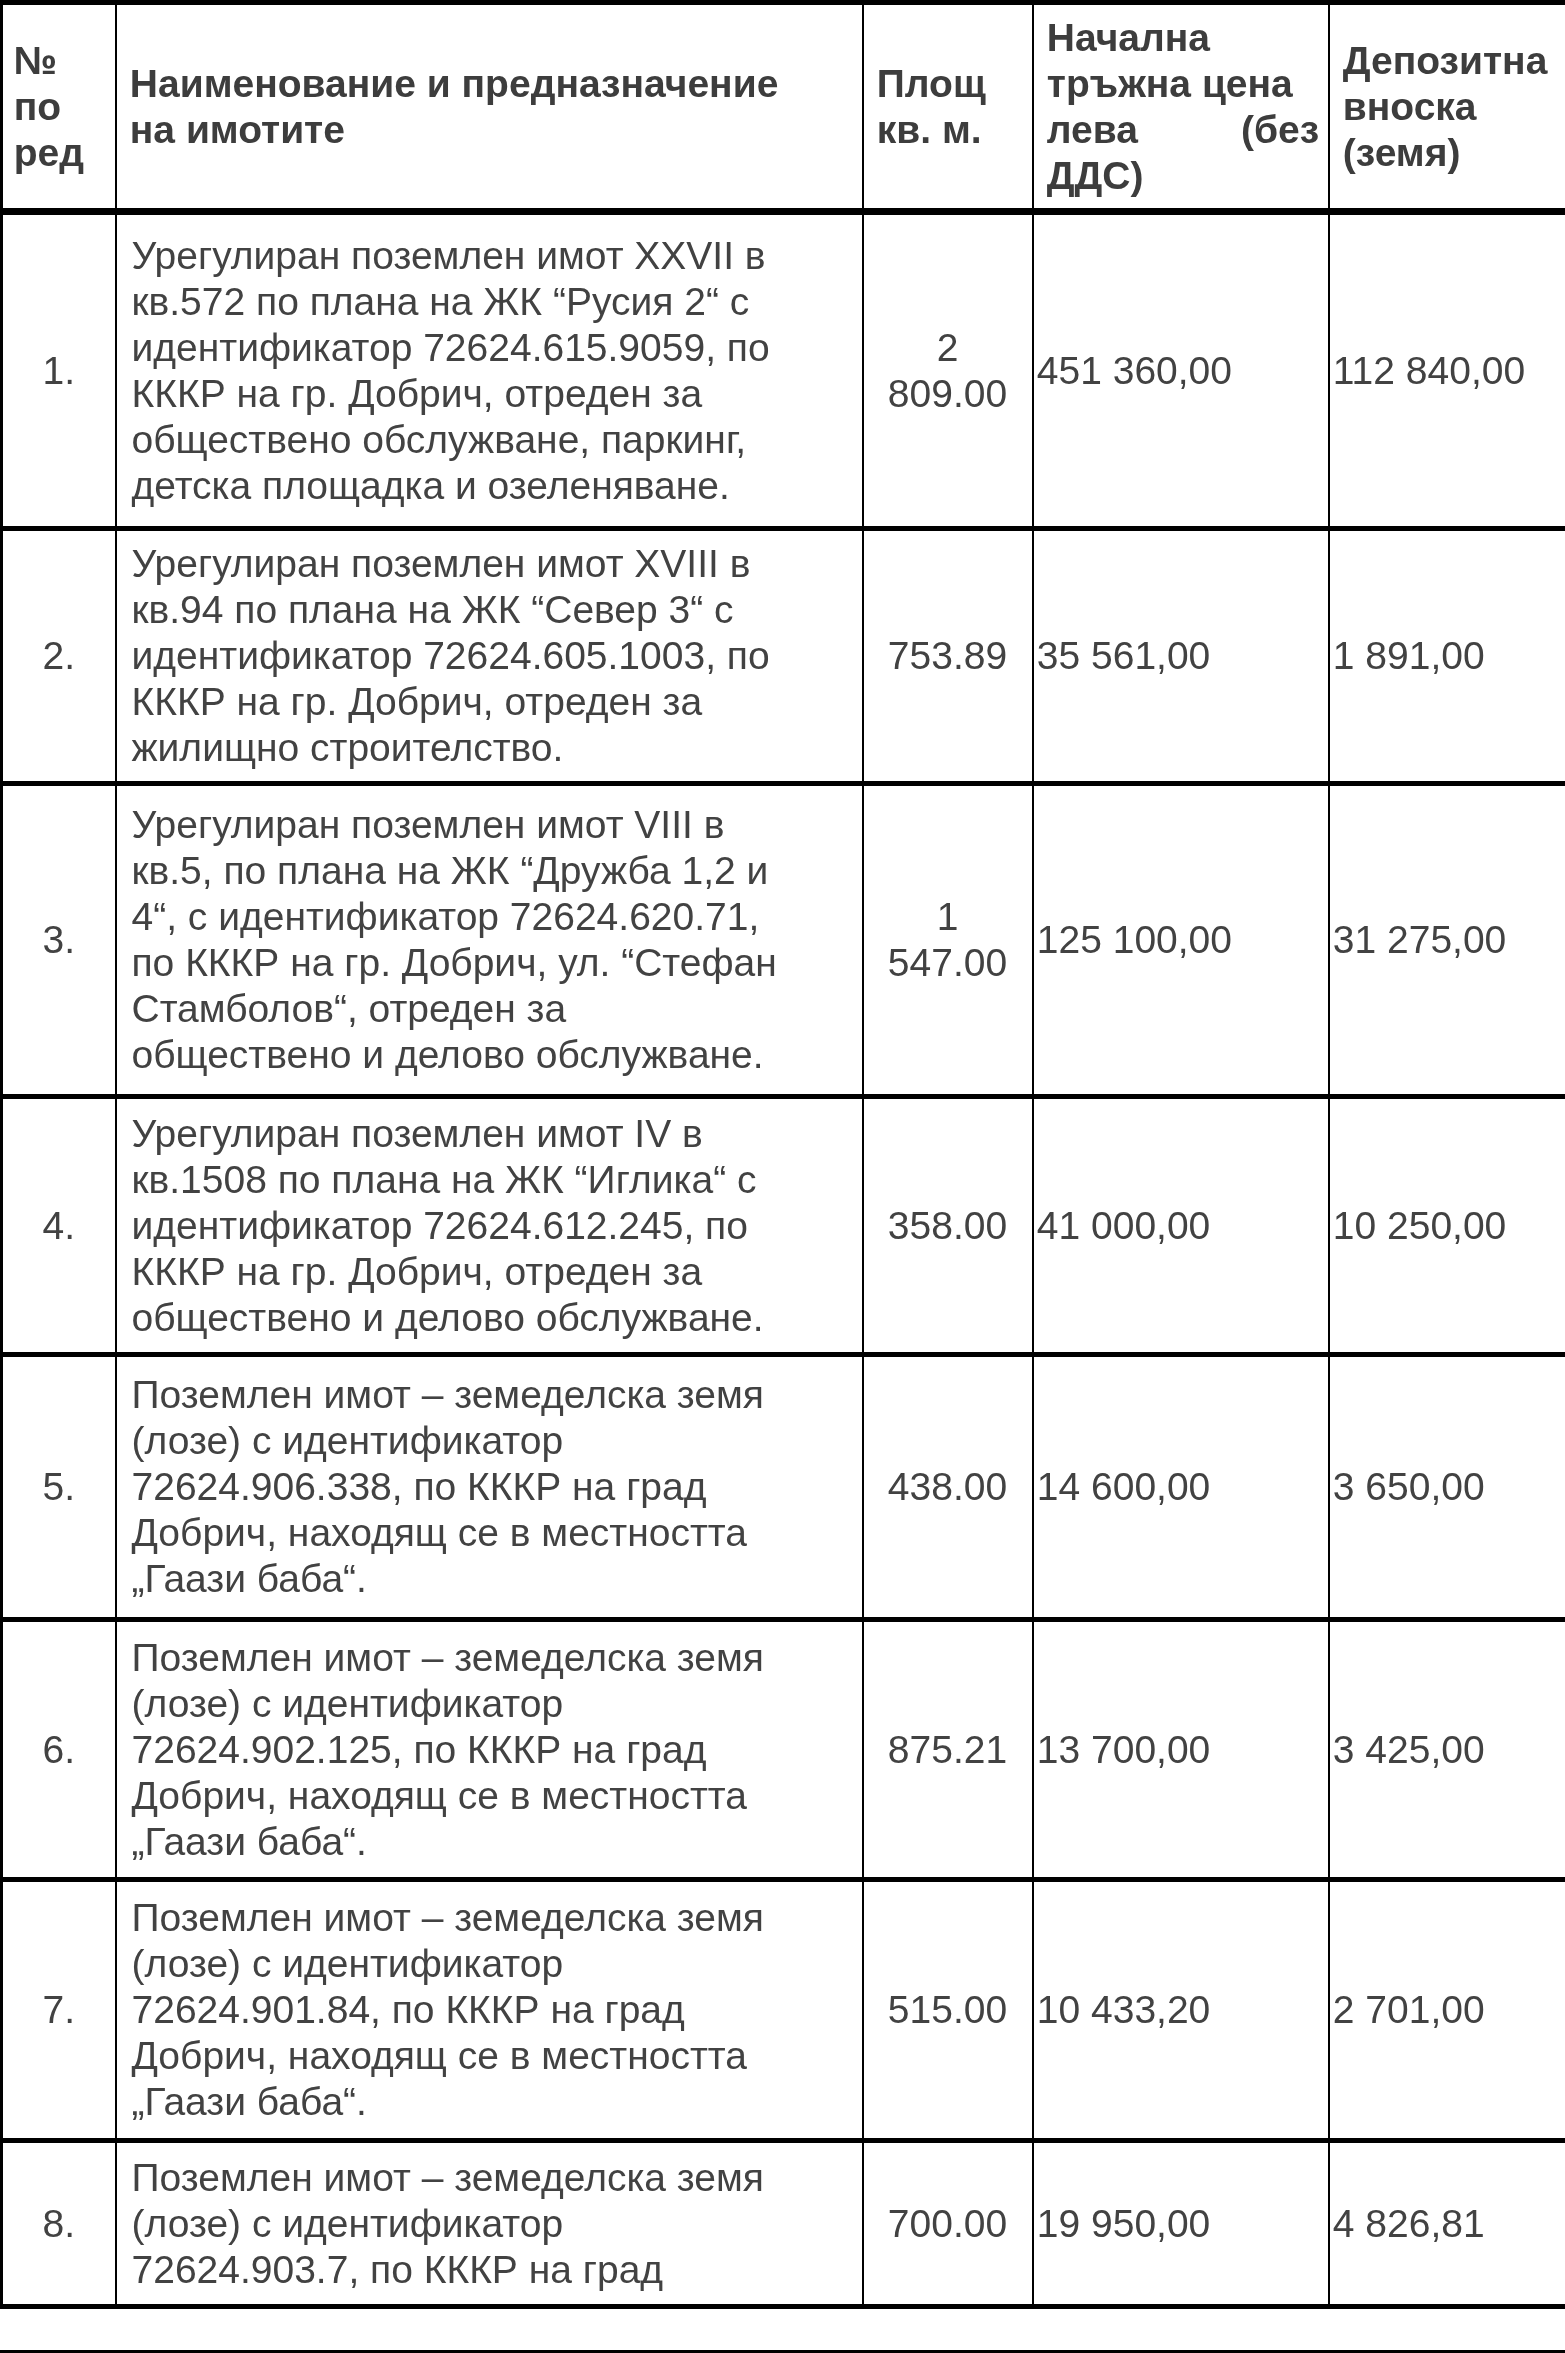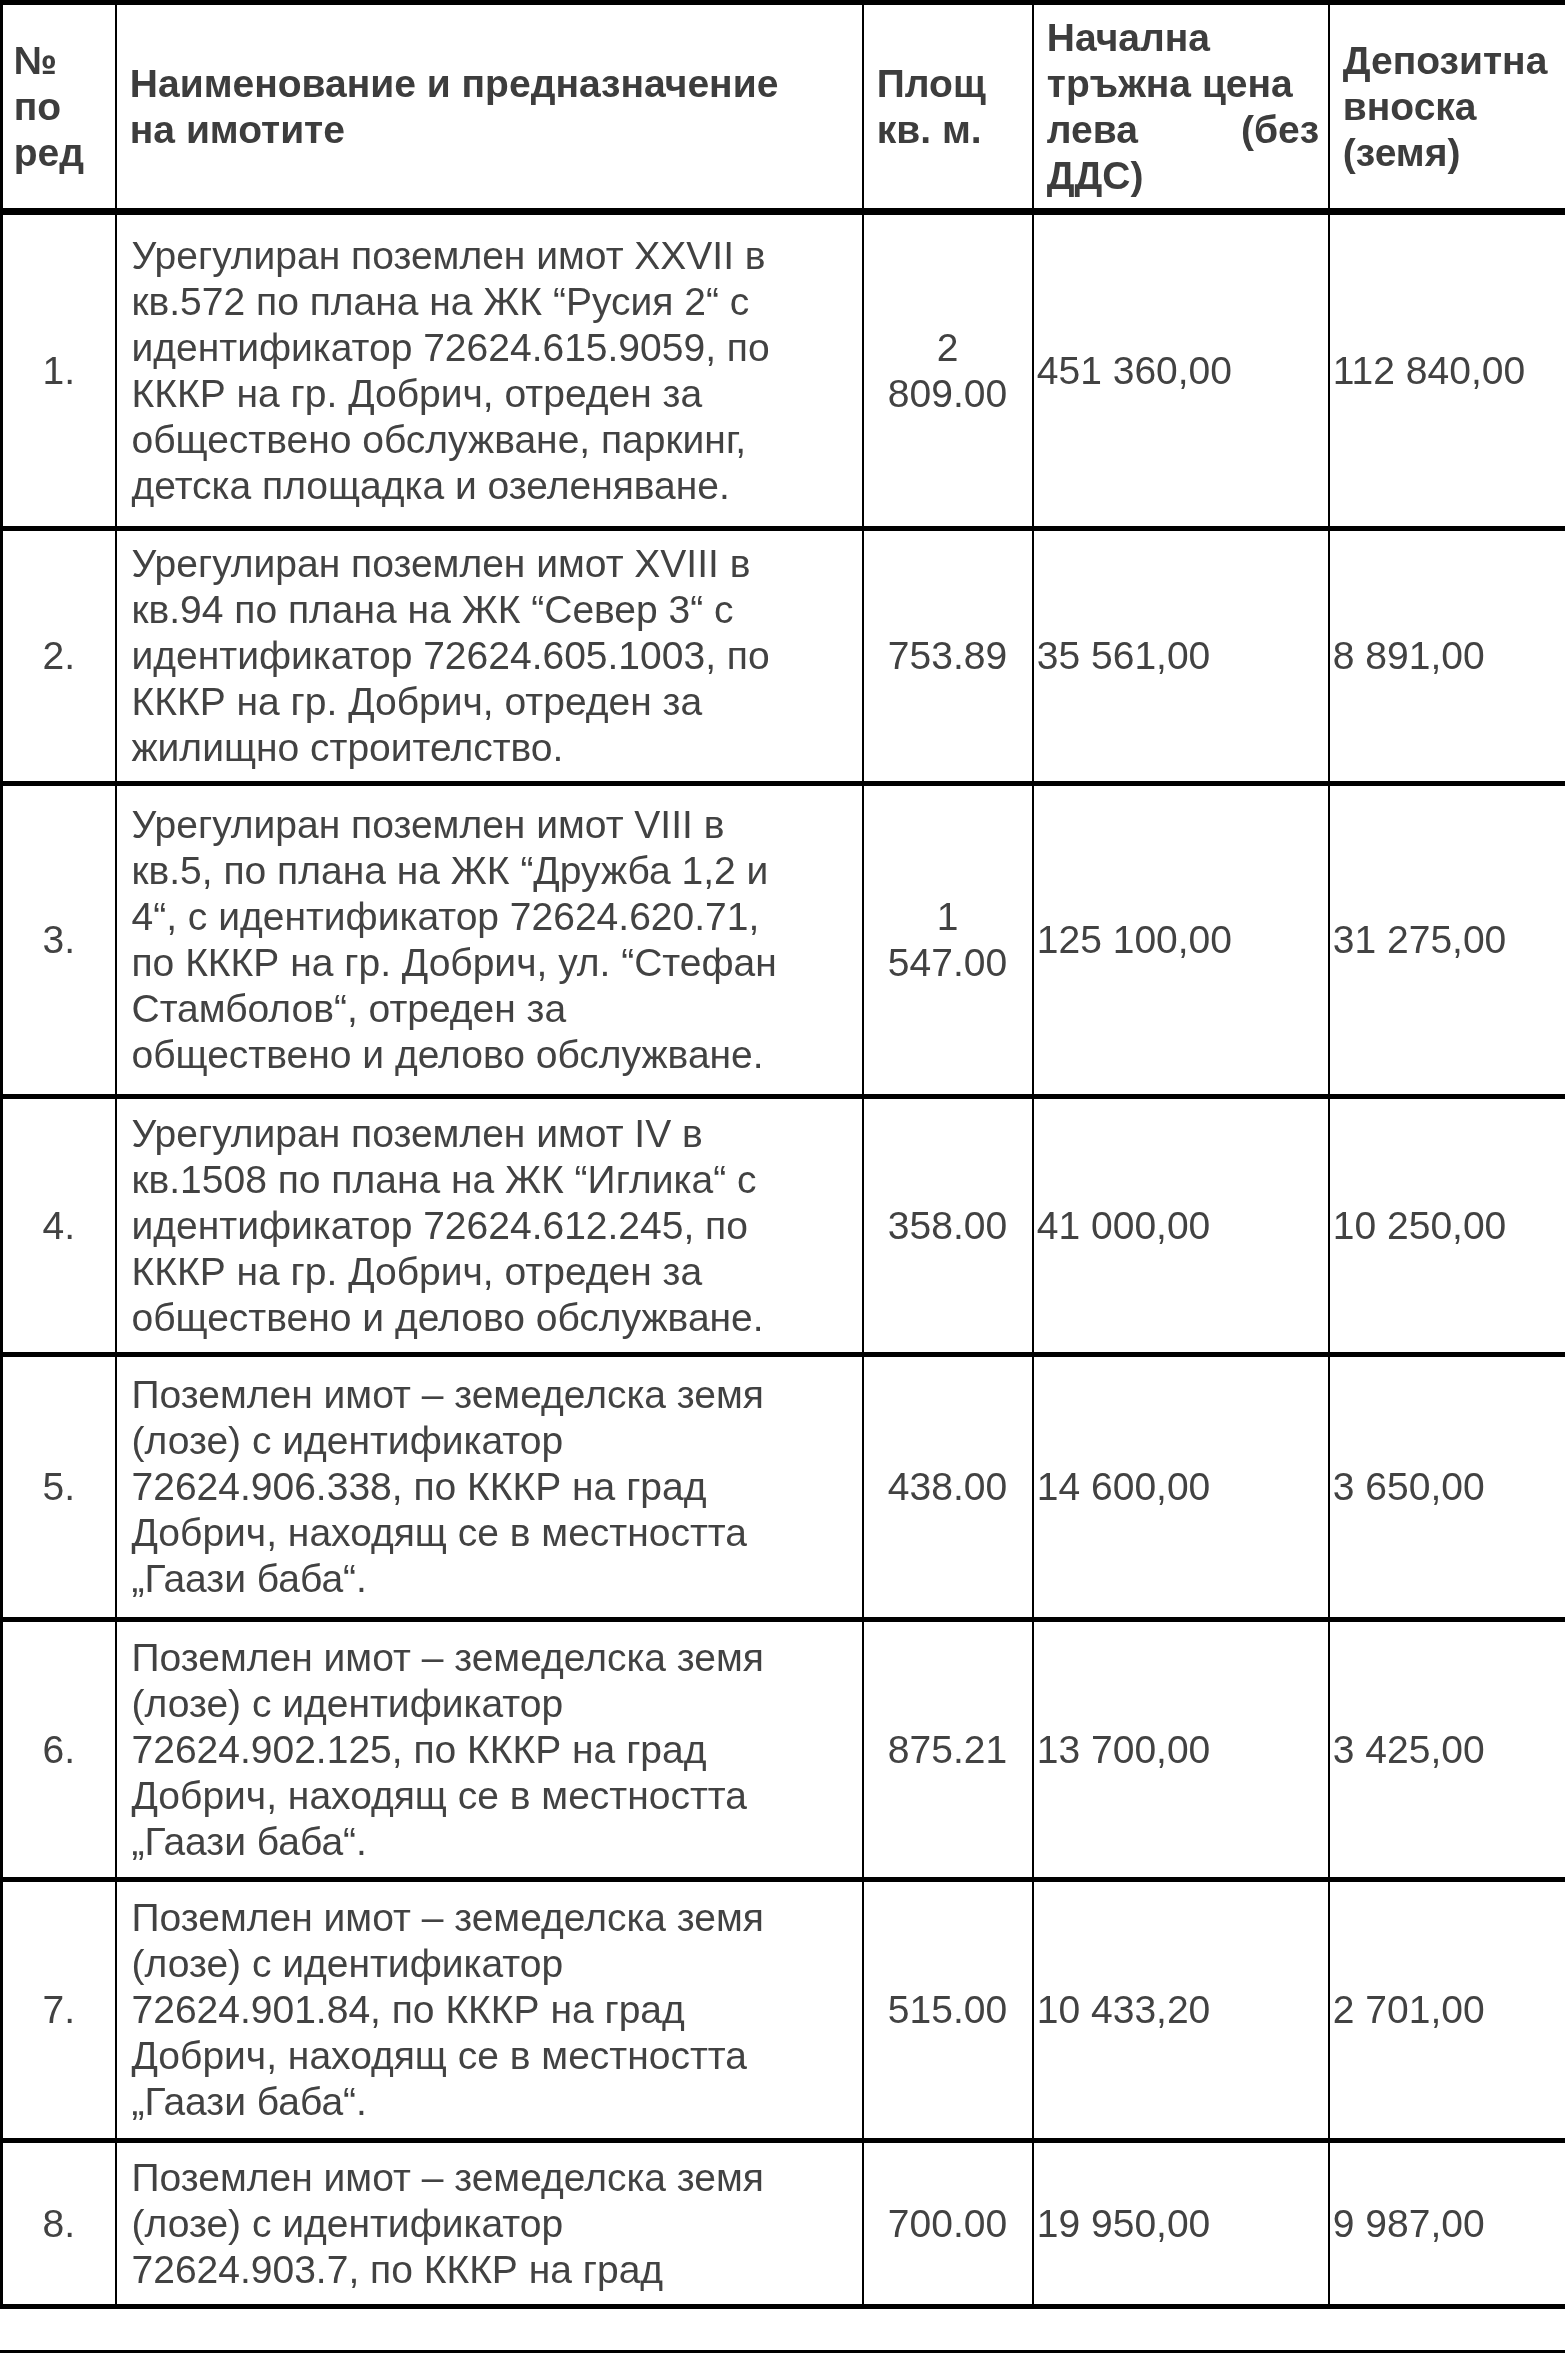--- a/index.html
+++ b/index.html
@@ -138,21 +138,21 @@
       </tr>
       <tr>
         <td class="cell-num">2.</td>
         <td class="cell-name">Урегулиран поземлен имот XVIII в
 кв.94 по плана на ЖК “Север 3“ с
 идентификатор 72624.605.1003, по
 КККР на гр. Добрич, отреден за
 жилищно строителство.</td>
         <td class="cell-area">753.89</td>
         <td class="cell-price">35 561,00</td>
-        <td class="cell-deposit">8 891,00</td>
+        <td class="cell-deposit">1 891,00</td>
       </tr>
       <tr>
         <td class="cell-num">3.</td>
         <td class="cell-name">Урегулиран поземлен имот VIII в
 кв.5, по плана на ЖК “Дружба 1,2 и
 4“, с идентификатор 72624.620.71,
 по КККР на гр. Добрич, ул. “Стефан
 Стамболов“, отреден за
 обществено и делово обслужване.</td>
         <td class="cell-area">1
@@ -204,19 +204,19 @@
         <td class="cell-price">10 433,20</td>
         <td class="cell-deposit">2 701,00</td>
       </tr>
       <tr>
         <td class="cell-num">8.</td>
         <td class="cell-name">Поземлен имот – земеделска земя
 (лозе) с идентификатор
 72624.903.7, по КККР на град</td>
         <td class="cell-area">700.00</td>
         <td class="cell-price">19 950,00</td>
-        <td class="cell-deposit">9 987,00</td>
+        <td class="cell-deposit">4 826,81</td>
       </tr>
     </tbody>
   </table>
   <div class="bottom-edge"></div>
 </div>
 
 
 </body></html>

